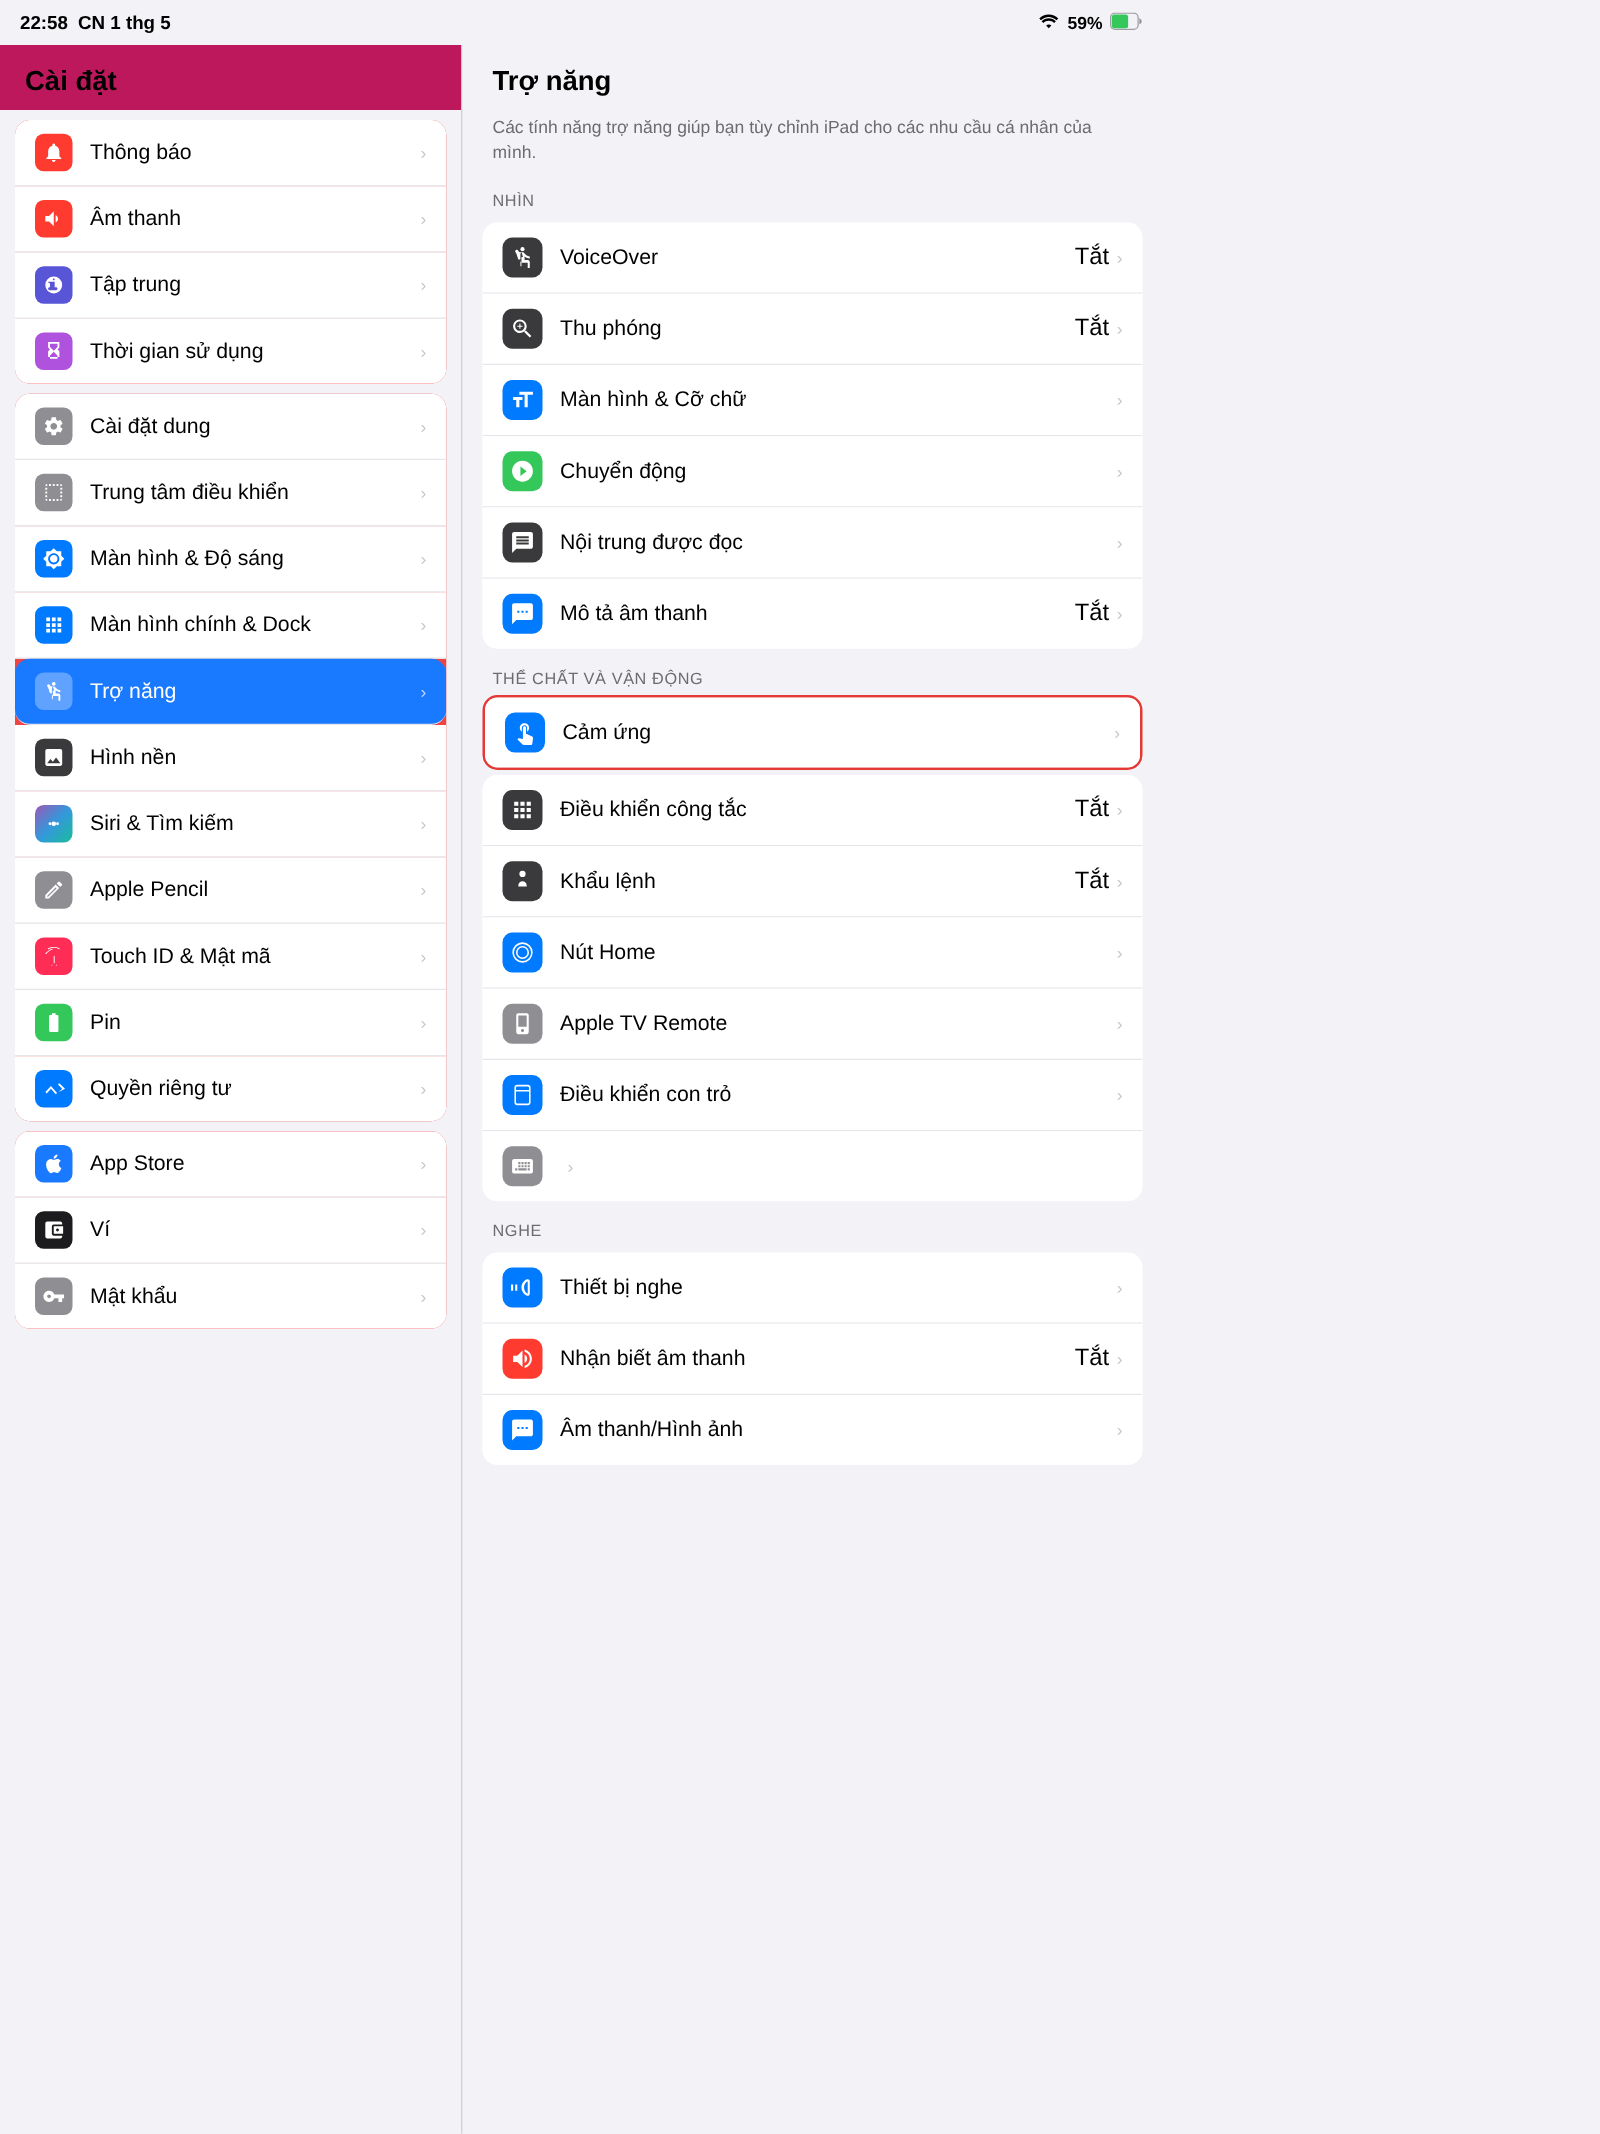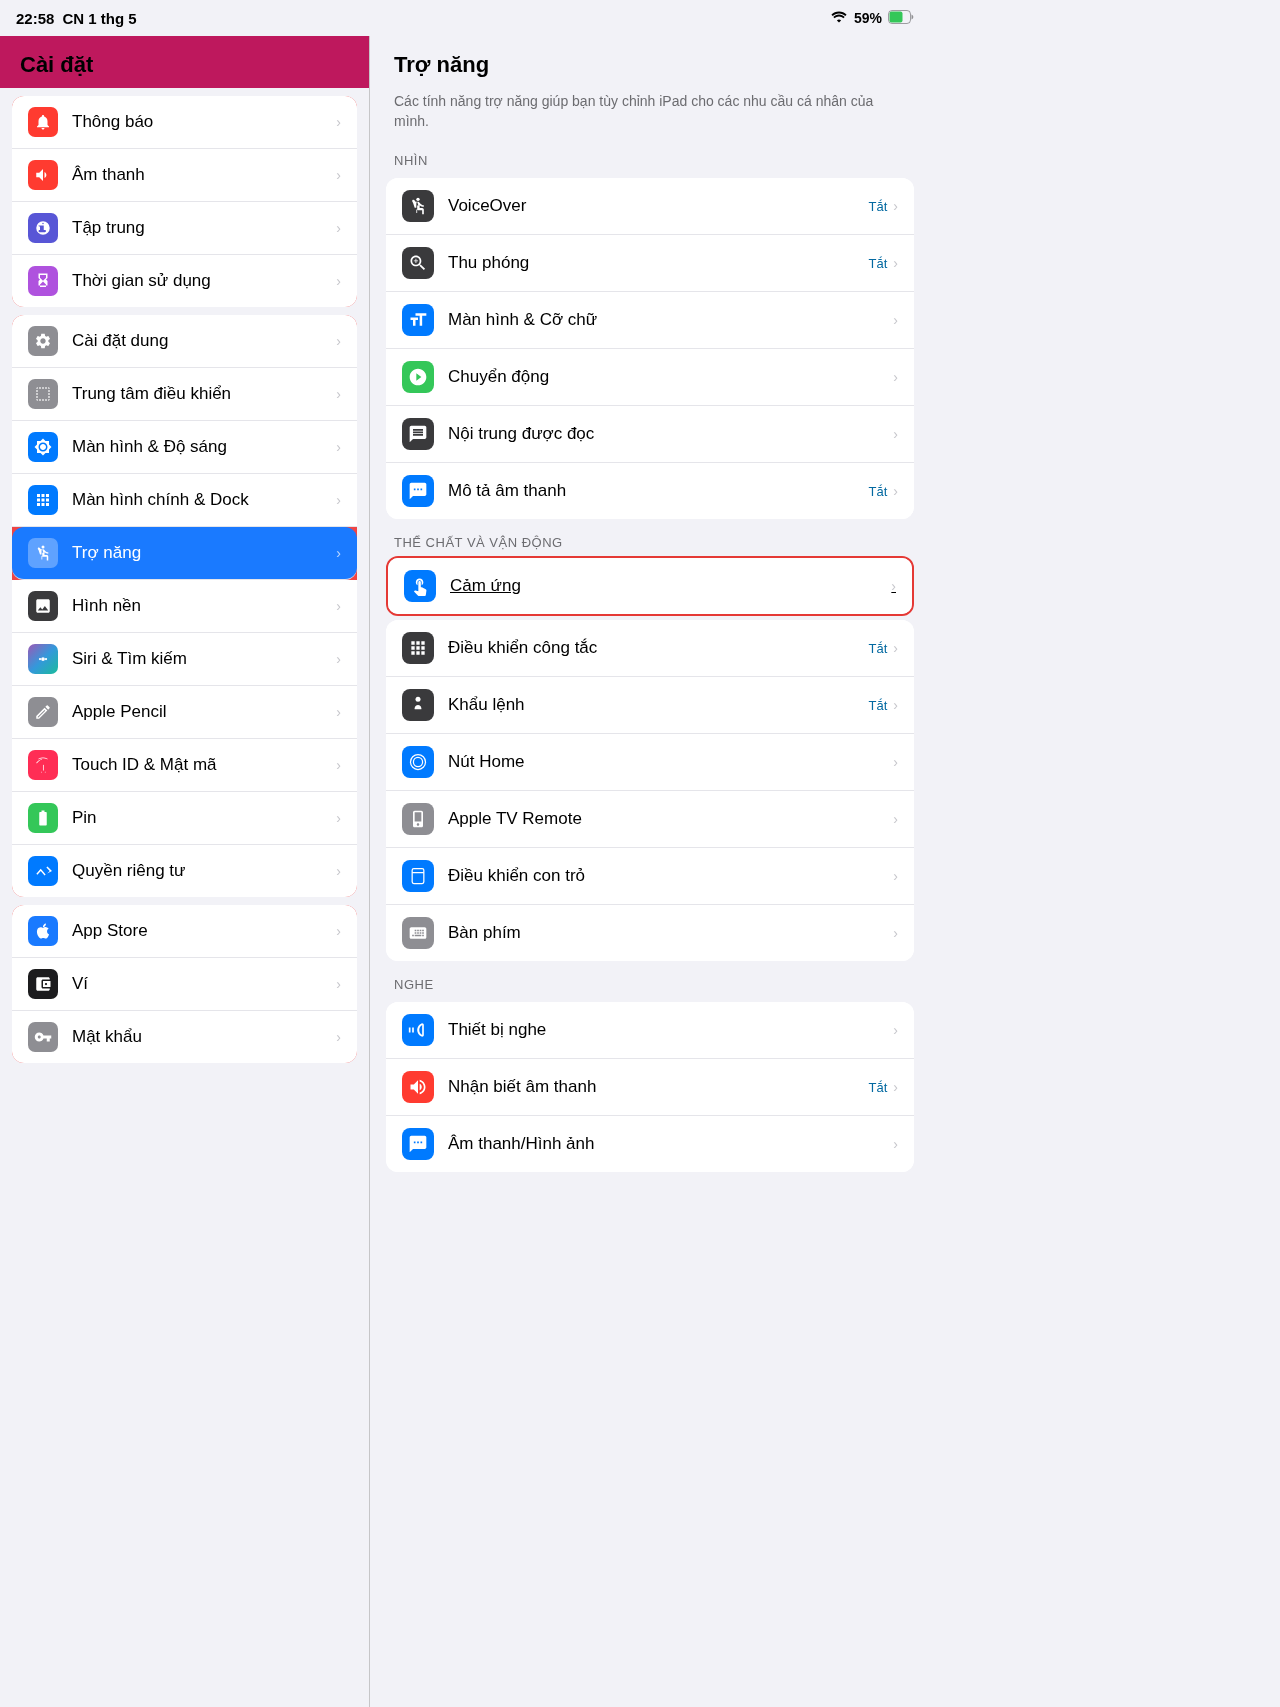--- a/index.html
+++ b/index.html
@@ -152,22 +152,22 @@
       color: #fff;
     }
 
     .content-item-label {
       font-size: 17px;
       color: #000;
       flex: 1;
     }
 
     .content-item-value {
-      font-size: 13px;
-      color: #0369a1;
+      font-size: 19px;
+      color: #000000;
       margin-right: 6px;
     }
 
     .chevron {
       color: #c7c7cc;
       font-size: 14px;
     }
 
     
     .bg-red { background: #ff3b30; }
@@ -183,21 +183,20 @@
     
     .icon-svg { width: 18px; height: 18px; fill: white; }
 
     
     .cam-ung-wrapper {
       margin: 0 16px 0;
       border: 2.5px solid #e53935;
       border-radius: 12px;
       overflow: hidden;
       background: #eab308;
-      text-decoration: underline;
     }
   </style>
 </head>
 <body>
 
 <div class="status-bar">
   <div style="display:flex;gap:8px;">
     <span class="status-time">22:58</span>
     <span>CN 1 thg 5</span>
   </div>
@@ -539,21 +538,20 @@
         <span class="content-item-label">Điều khiển con trỏ</span>
         <span class="content-item-value"></span>
         <span class="chevron">›</span>
       </div>
       <div class="content-item">
         <div class="content-icon" style="background:#8e8e93;">
           <svg style="width:20px;height:20px;fill:white;" viewBox="0 0 24 24">
               <path d="M20 5H4c-1.1 0-2 .9-2 2v10c0 1.1.9 2 2 2h16c1.1 0 2-.9 2-2V7c0-1.1-.9-2-2-2zm-9 3h2v2h-2V8zm0 3h2v2h-2v-2zM8 8h2v2H8V8zm0 3h2v2H8v-2zm-1 5H5v-2h2v2zm9 0H8v-2h8v2zm0-3h-2v-2h2v2zm0-3h-2V8h2v2zm3 6h-2v-2h2v2zm0-3h-2v-2h2v2zm0-3h-2V8h2v2z"></path>
             </svg>
         </div>
-        <span class="content-item-label">Bàn phím</span>
         <span class="content-item-value"></span>
         <span class="chevron">›</span>
       </div>
     </div>
 
     <div class="section-label">NGHE</div>
     <div class="content-group">
       <div class="content-item">
         <div class="content-icon" style="background:#007aff;">
           <svg style="width:20px;height:20px;fill:white;" viewBox="0 0 24 24">

